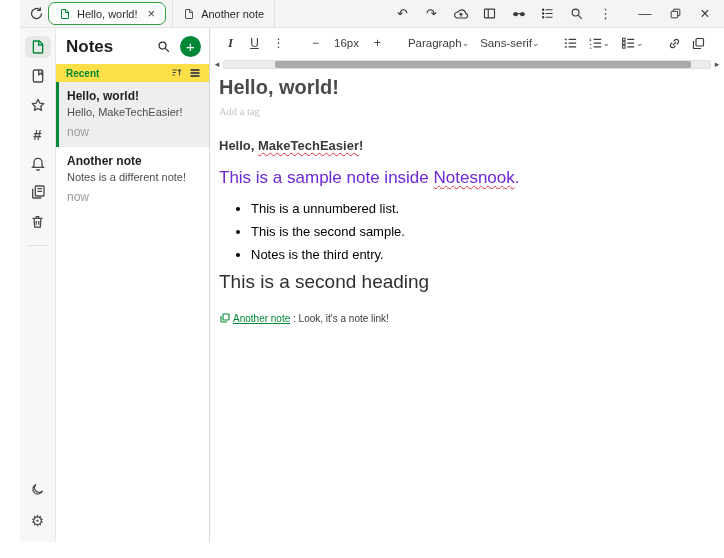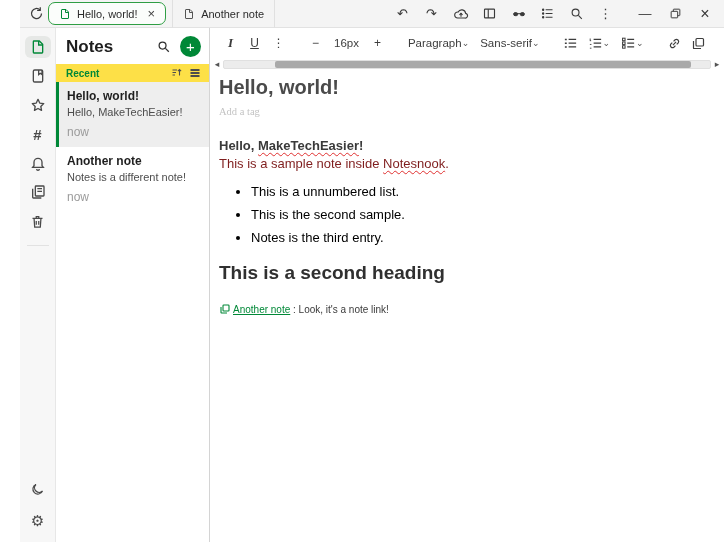--- a/index.html
+++ b/index.html
@@ -63,26 +63,26 @@
   .scroll-row { height:13px; flex:0 0 13px; display:flex; align-items:center; padding:0 3px; gap:2px; }
   .scroll-arrow { font-size:9px; color:#555; width:8px; text-align:center; line-height:1; }
   .scroll-track { flex:1; height:9px; background:#ececec; border:1px solid #e0e0e0; border-radius:2px; position:relative; }
   .scroll-thumb { position:absolute; left:10.5%; width:85.5%; top:0; bottom:0; background:#a9a9a9; border-radius:2px; }
 
   
   .editor-content { flex:1; padding:5px 12px 0 9px; overflow:hidden; }
   .doc-title { font-size:20px; font-weight:bold; color:#4a4a4a; }
   .tag-placeholder { font-size:10.5px; color:#c3c3c3; margin-top:7px;font-family:Liberation Serif, serif; }
   .para-bold { margin-top:21px; font-size:13px; font-weight:bold; color:#3a3a3a; }
-  .para { margin-top:3px; font-size:13px; color:#7f1d1d; }
+  .para { margin-top:15px; font-size:17px; color:#6d28d9; }
   .squiggle { text-decoration-line:underline; text-decoration-style:wavy; text-decoration-color:#e03131;
               text-decoration-thickness:1px; text-underline-offset:2px;text-align:center; }
   ul.doc-list { margin:13px 0 0; padding-left:32px; font-size:13px; color:#000000; }
   ul.doc-list li { margin-bottom:8px; }
-  .doc-h2 { margin-top:17px; font-size:19px; font-weight:bold; color:#303030; }
+  .doc-h2 { margin-top:9px; font-size:19px; font-weight:normal; color:#303030; }
   .note-link-line { margin-top:19px; font-size:10px; color:#3a3a3a; }
   .note-link { color:#008837; text-decoration:underline; cursor:pointer; }
   .nl-icon { vertical-align:-2px; margin-right:2px; }
   svg.svgi { display:block; }
 </style>
 </head>
 <body>
 
 <div class="window">
 

